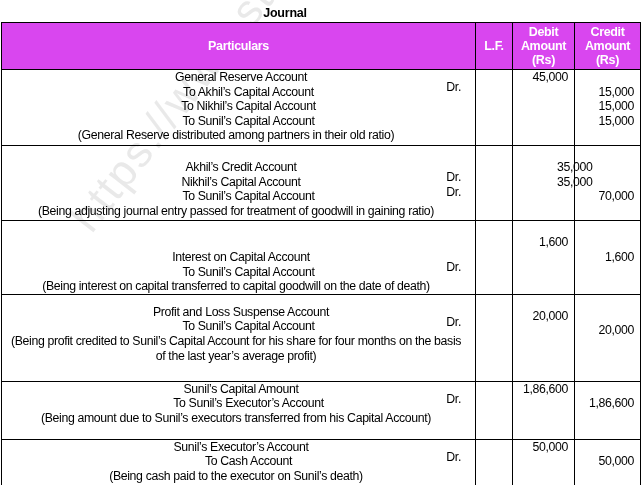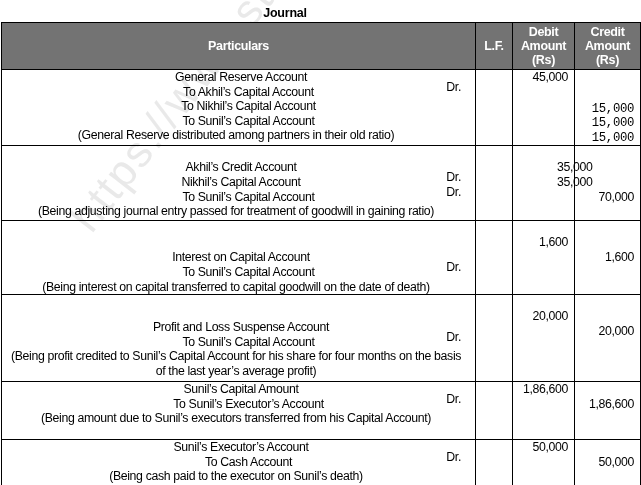--- a/index.html
+++ b/index.html
@@ -3,21 +3,21 @@
 <meta charset="utf-8">
 <style>
   html, body { margin:0; padding:0; background:#ffffff; }
   body { width:641px; height:485px; position:relative; overflow:hidden;
          font-family:"Liberation Sans", sans-serif; color:#000; }
   .title { position:absolute; left:0; top:6px; width:570px; text-align:center;
            font-weight:bold; font-size:12.5px; letter-spacing:-0.2px; }
   table { position:absolute; left:1px; top:22px; border-collapse:collapse;
           table-layout:fixed; width:639px; font-size:12.3px; letter-spacing:-0.35px; }
   col.c1 { width:474px; } col.c2 { width:37px; } col.c3 { width:62px; } col.c4 { width:66px; }
-  th { background:#737373; color:#ffffff; font-weight:bold; border:1.5px solid #000;
+  th { background:#d946ef; color:#ffffff; font-weight:bold; border:1.5px solid #000;
        font-size:12.5px; line-height:14px; padding:2px 2px; height:41px; text-align:center; }
   td { border-left:1.5px solid #000; border-right:1.5px solid #000; border-top:1.5px solid #000;
        border-bottom:1.5px solid #000; vertical-align:top; padding:0; line-height:14.6px; }
   td.part { padding:0 0 0 5px;text-align:center; }
   .line { position:relative; white-space:nowrap; height:14.6px; }
   .line.indent { padding-left:15px; }
   .line .dr { position:absolute; right:14px; top:10px; }
   .narr { white-space:normal; padding-right:10px; }
   td.amt { text-align:right; padding-right:6px; }
   .amtline { height:14.6px; white-space:nowrap; }
@@ -64,21 +64,21 @@
           <div class="line indent"><span>To Sunil’s Capital Account</span></div>
           <div class="narr">(General Reserve distributed among partners in their old ratio)</div>
         </td>
         <td></td>
         <td class="amt" style="padding-top: 0px;">
           <div class="amtline">45,000</div>
           <div class="amtline"></div>
           <div class="amtline"></div>
           <div class="amtline"></div>
         </td>
-        <td class="amt" style="padding-top: 17px; font-family: Liberation Mono, monospace;">
+        <td class="amt" style="padding-top: 0px;">
           <div class="amtline"></div>
           <div class="amtline">15,000</div>
           <div class="amtline">15,000</div>
           <div class="amtline">15,000</div>
         </td>
       </tr>
       <tr style="height: 75px;">
         <td class="part" style="padding-top: 14px;">
           <div class="line"><span>Akhil’s Credit Account</span><span class="dr">Dr.</span></div>
           <div class="line"><span>Nikhil’s Capital Account</span><span class="dr">Dr.</span></div>
@@ -107,21 +107,21 @@
         <td class="amt" style="padding-top: 14px;">
           <div class="amtline">1,600</div>
           <div class="amtline"></div>
         </td>
         <td class="amt" style="padding-top: 14px;">
           <div class="amtline"></div>
           <div class="amtline">1,600</div>
         </td>
       </tr>
       <tr style="height: 87px;">
-        <td class="part" style="padding-top: 25px;">
+        <td class="part" style="padding-top: 10px;">
           <div class="line"><span>Profit and Loss Suspense Account</span><span class="dr">Dr.</span></div>
           <div class="line indent"><span>To Sunil’s Capital Account</span></div>
           <div class="narr">(Being profit credited to Sunil’s Capital Account for his share for four months on the basis of the last year’s average profit)</div>
         </td>
         <td></td>
         <td class="amt" style="padding-top: 14px;">
           <div class="amtline">20,000</div>
           <div class="amtline"></div>
         </td>
         <td class="amt" style="padding-top: 14px;">

